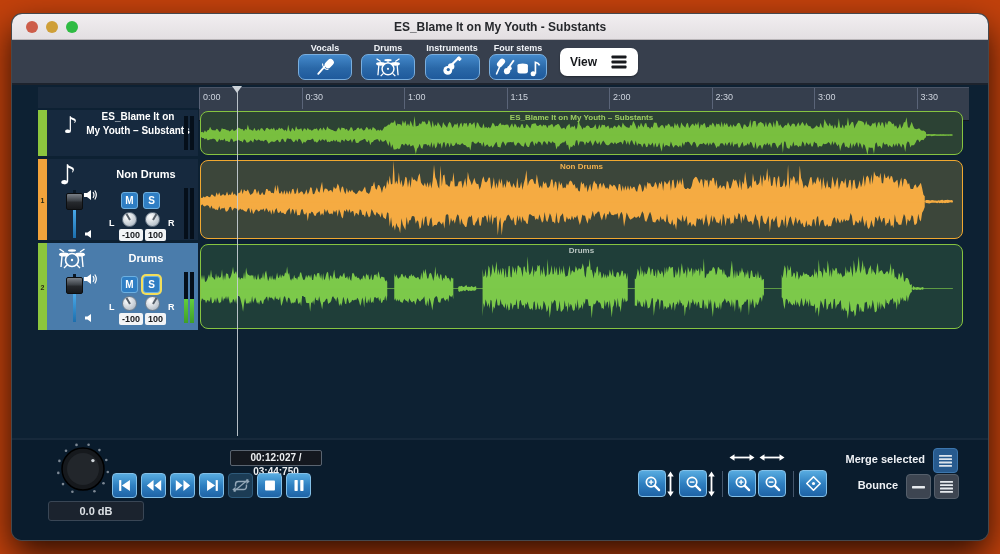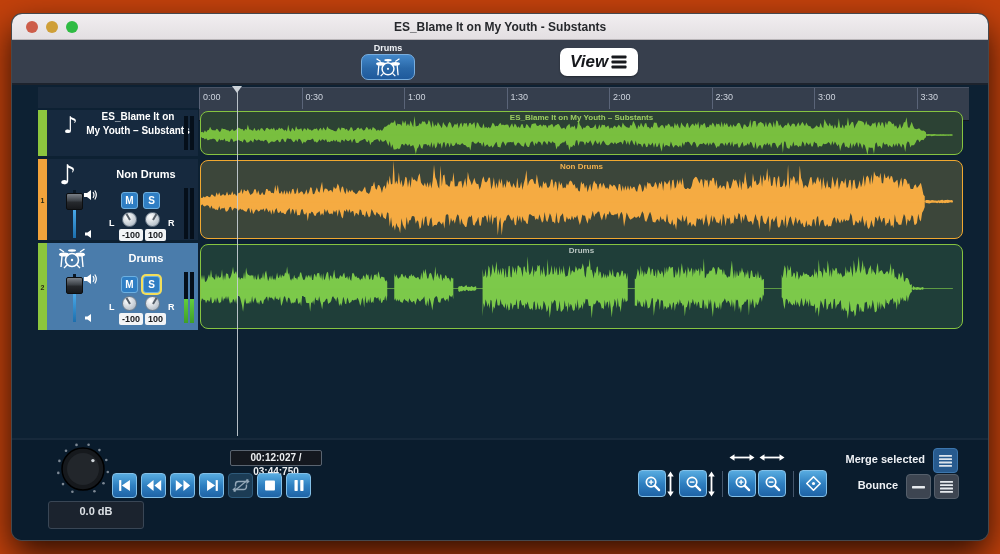--- a/index.html
+++ b/index.html
@@ -19,21 +19,21 @@
   
   .toolbarbar{height:45px;background:#373f4d;border-bottom:2px solid #1d232d;position:relative;}
   .stem{position:absolute;top:3px;width:70px;text-align:center;}
   .stem-label{font-size:9px;font-weight:bold;color:#f0f3f7;margin-bottom:1px;}
   .stem-btn{display:flex;align-items:center;justify-content:center;height:26px;margin:0 auto;
     border-radius:7px;background:linear-gradient(180deg,#4489cb,#2a68a8 55%,#1f5a9c);
     border:1px solid #79aede;}
   .view-btn{position:absolute;left:548px;top:8px;width:78px;height:28px;background:#fff;
     border-radius:7px;display:flex;align-items:center;justify-content:space-between;
     padding:0 10px;box-shadow:0 1px 2px rgba(0,0,0,.4);}
-  .view-txt{font-size:17px;font-weight:bold;color:#16181c;font-style:italic;}
+  .view-txt{font-size:12px;font-weight:bold;color:#16181c;}
   .logo{position:absolute;right:24px;top:7px;white-space:nowrap;}
   .logo-main{font-size:27px;font-weight:bold;letter-spacing:1px;color:#7cc63e;
     text-shadow:0 1px 0 #203a12,0 0 1px #203a12;}
   .logo-pro{font-size:11px;font-weight:bold;letter-spacing:1px;color:#d3d8de;
     vertical-align:14px;margin-left:2px;text-shadow:0 1px 1px #000;}
   
   .main{position:absolute;top:71px;left:0;width:976px;height:353px;background:#0d2133;}
   .ruler-blank{position:absolute;left:26px;top:2px;width:161px;height:21px;background:#18293c;}
   .ruler{position:absolute;left:187px;top:2px;width:770px;height:34px;background:#353e4d;
     border-top:1px solid #4a5466;border-bottom:1px solid #11161f;overflow:hidden;}
@@ -92,21 +92,21 @@
   svg.wave{position:absolute;left:0;top:0;width:100%;height:100%;pointer-events:none;}
   .playhead{position:absolute;left:225px;top:1px;width:1px;height:350px;background:#c8cfd6;
     opacity:.9;z-index:6;}
   .ph-tri{position:absolute;left:220px;top:1px;width:0;height:0;z-index:7;
     border-left:5.5px solid transparent;border-right:5.5px solid transparent;
     border-top:7px solid #ccd2d8;}
   
   .bottombar{position:absolute;top:424px;left:0;width:976px;height:102px;background:#0a1c2d;
     border-top:2px solid #17293b;}
   .gainknob{position:absolute;left:42px;top:0;}
-  .dbbox{position:absolute;left:36px;top:61px;width:96px;height:28px;background:#1b232e;
+  .dbbox{position:absolute;left:36px;top:61px;width:96px;height:20px;background:#1b232e;
     border:1px solid #394655;border-radius:3px;font-size:11px;font-weight:bold;color:#dde1e6;
     text-align:center;line-height:18px;}
   .timebox{position:absolute;left:218px;top:10px;width:92px;height:16px;background:#14181f;
     border:1px solid #5a6470;border-radius:2px;font-size:10px;font-weight:bold;color:#eceef0;
     text-align:center;line-height:14px;}
   .tbtn{position:absolute;top:33px;width:25px;height:25px;border-radius:4px;
     background:linear-gradient(180deg,#58ace0,#2f80c1 50%,#1f63a6);border:1px solid #83c0e8;
     display:flex;align-items:center;justify-content:center;}
   .tbtn-loop{background:#1c3c55;border:1px solid #2e5a7a;}
   .zarrow{position:absolute;display:flex;align-items:center;justify-content:center;}
@@ -126,56 +126,94 @@
   <div class="titlebar">
     <div class="lights">
       <span class="light l-red"></span>
       <span class="light l-yellow"></span>
       <span class="light l-green"></span>
     </div>
     <div class="title">ES_Blame It on My Youth - Substants</div>
   </div>
 
   <div class="toolbarbar">
+    <div class="stem" style="left:278px">
+      <div class="stem-label">Vocals</div>
+      <button class="stem-btn" style="width:54px">
+        <svg width="26" height="22" viewBox="0 0 26 26">
+          <rect x="14" y="3" width="8" height="12" rx="4" fill="#fff" transform="rotate(45 18 9)"></rect>
+          <path d="M12.5 12.5 L5 21" stroke="#fff" stroke-width="2.2" stroke-linecap="round" fill="none"></path>
+          <path d="M10 9 a7 7 0 0 0 7 7" stroke="#fff" stroke-width="1.3" fill="none"></path>
+        </svg>
+      </button>
+    </div>
     <div class="stem" style="left:341px">
       <div class="stem-label">Drums</div>
       <button class="stem-btn" style="width:54px">
         <svg width="30" height="22" viewBox="0 0 32 24">
           <ellipse cx="8" cy="8.5" rx="5" ry="2" fill="#fff"></ellipse>
           <ellipse cx="24" cy="8.5" rx="5" ry="2" fill="#fff"></ellipse>
           <circle cx="16" cy="14" r="6.5" stroke="#fff" stroke-width="1.6" fill="none"></circle>
           <circle cx="16" cy="14" r="1.2" fill="#fff"></circle>
           <path d="M3.5 3 L8 6 M28.5 3 L24 6" stroke="#fff" stroke-width="1.4"></path>
           <path d="M6 10 L5 21 M26 10 L27 21 M11 19 L8 22 M21 19 L24 22" stroke="#fff" stroke-width="1.4"></path>
           <ellipse cx="16" cy="4.5" rx="4" ry="1.2" fill="#fff"></ellipse>
           <path d="M16 5.5 L16 8" stroke="#fff" stroke-width="1.2"></path>
         </svg>
       </button>
     </div>
+    <div class="stem" style="left:405px">
+      <div class="stem-label">Instruments</div>
+      <button class="stem-btn" style="width:55px">
+        <svg width="26" height="22" viewBox="0 0 26 26">
+          <path d="M10.5 12.5 L20 3" stroke="#fff" stroke-width="2.6" stroke-linecap="round"></path>
+          <rect x="19" y="1" width="5" height="4" rx="1" transform="rotate(45 21.5 3)" fill="#fff"></rect>
+          <circle cx="8" cy="17" r="5.2" fill="#fff"></circle>
+          <circle cx="12" cy="12.5" r="3.8" fill="#fff"></circle>
+          <circle cx="8.6" cy="16" r="1.9" fill="#2a68a8"></circle>
+        </svg>
+      </button>
+    </div>
+    <div class="stem" style="left:471px">
+      <div class="stem-label">Four stems</div>
+      <button class="stem-btn" style="width:58px">
+        <svg width="48" height="23" viewBox="0 0 46 22">
+          <rect x="4" y="2" width="5.5" height="9" rx="2.7" transform="rotate(40 6.7 6.5)" fill="#fff"></rect>
+          <path d="M5.5 10 L2.5 17" stroke="#fff" stroke-width="1.6" stroke-linecap="round"></path>
+          <path d="M13.5 12 L19 4" stroke="#fff" stroke-width="1.8"></path>
+          <circle cx="12.5" cy="14.5" r="3" fill="#fff"></circle>
+          <circle cx="14.8" cy="11.8" r="2.2" fill="#fff"></circle>
+          <ellipse cx="27.5" cy="9" rx="5" ry="1.8" fill="#fff"></ellipse>
+          <path d="M22.5 9 L22.5 15 A5 1.8 0 0 0 32.5 15 L32.5 9 Z" fill="#fff"></path>
+          <circle cx="37.5" cy="17" r="2.4" fill="#fff"></circle>
+          <path d="M39.7 17 L39.7 6 q3 0.5 4 3" stroke="#fff" stroke-width="1.6" fill="none"></path>
+        </svg>
+      </button>
+    </div>
     <button class="view-btn">
       <span class="view-txt">View</span>
       <svg width="17" height="14" viewBox="0 0 16 14">
         <rect y="0.5" width="15" height="3" rx="0.8" fill="#17191d"></rect>
         <rect y="5.5" width="15" height="3" rx="0.8" fill="#17191d"></rect>
         <rect y="10.5" width="15" height="3" rx="0.8" fill="#17191d"></rect>
       </svg>
     </button>
   </div>
 
   <div class="main">
     <div class="ruler-blank"></div>
     <div class="ruler" id="ruler">
           <i class="rtline" style="left: 0px;"></i>
           <span class="rtlabel" style="left: 4px;">0:00</span>
           <i class="rtline" style="left: 102.5px;"></i>
           <span class="rtlabel" style="left: 106.5px;">0:30</span>
           <i class="rtline" style="left: 205px;"></i>
           <span class="rtlabel" style="left: 209px;">1:00</span>
           <i class="rtline" style="left: 307.5px;"></i>
-          <span class="rtlabel" style="left: 311.5px;">1:30</span>
+          <span class="rtlabel" style="left: 311.5px;">1:15</span>
           <i class="rtline" style="left: 410px;"></i>
           <span class="rtlabel" style="left: 414px;">2:00</span>
           <i class="rtline" style="left: 512.5px;"></i>
           <span class="rtlabel" style="left: 516.5px;">2:30</span>
           <i class="rtline" style="left: 615px;"></i>
           <span class="rtlabel" style="left: 619px;">3:00</span>
           <i class="rtline" style="left: 717.5px;"></i>
           <span class="rtlabel" style="left: 721.5px;">3:30</span>
         </div>
 

